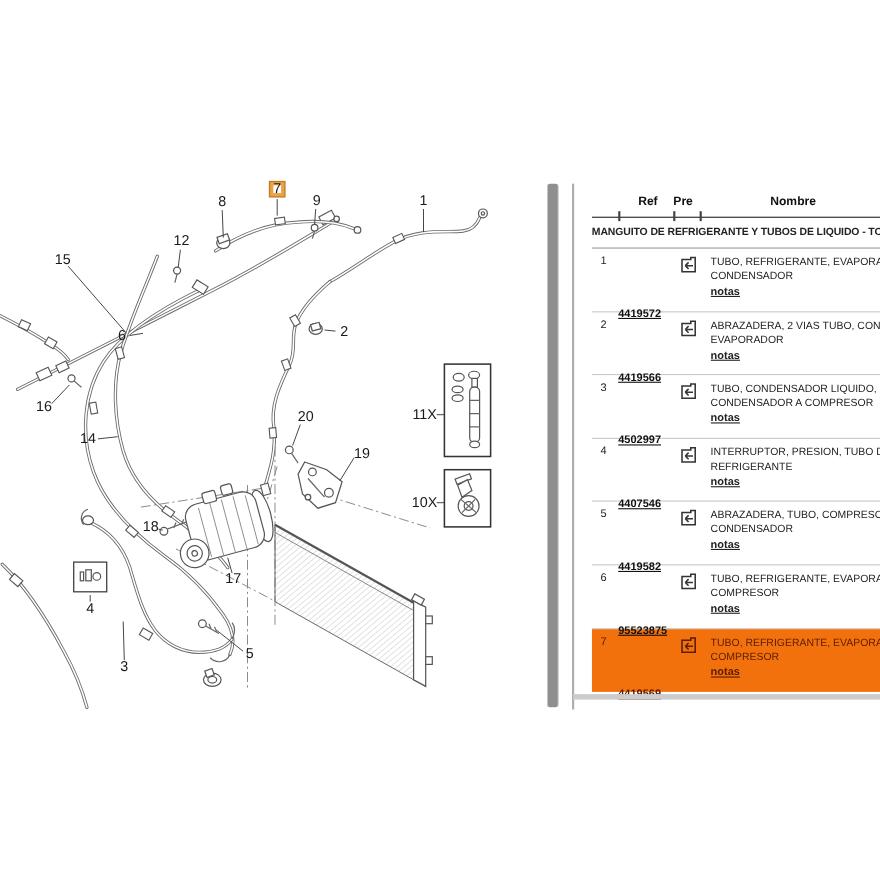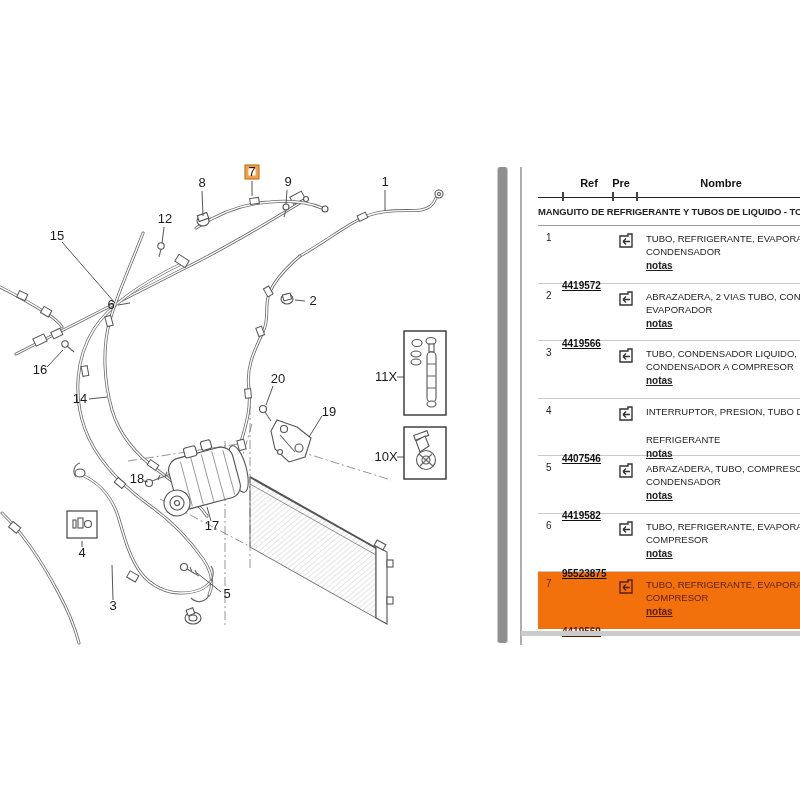--- a/index.html
+++ b/index.html
@@ -329,20 +329,21 @@
     </span>
     <span class="rname">
       <span class="nline" style="display:block;">ABRAZADERA, 2 VIAS TUBO, CONDENSADOR</span>
       <span class="nline" style="display:block;">EVAPORADOR</span>
       <a class="nnotes">notas</a>
     </span>
   </div>
 
   <div class="row">
     <span class="rnum">3</span>
+    <a class="rpart">4502997</a>
     <span class="ricon">
       <svg class="preicon" viewBox="0 0 16 18">
           <path d="M2,4 h8 v-2 h4 v13 h-12 z" fill="none" stroke="currentColor" stroke-width="1.4"></path>
           <path d="M12,9.5 H5 M5,9.5 L8,6.5 M5,9.5 L8,12.5" fill="none" stroke="currentColor" stroke-width="1.4"></path>
         </svg>
     </span>
     <span class="rname">
       <span class="nline" style="display:block;">TUBO, CONDENSADOR LIQUIDO,</span>
       <span class="nline" style="display:block;">CONDENSADOR A COMPRESOR</span>
       <a class="nnotes">notas</a>
@@ -353,21 +354,21 @@
     <span class="rnum">4</span>
     <a class="rpart">4407546</a>
     <span class="ricon">
       <svg class="preicon" viewBox="0 0 16 18">
           <path d="M2,4 h8 v-2 h4 v13 h-12 z" fill="none" stroke="currentColor" stroke-width="1.4"></path>
           <path d="M12,9.5 H5 M5,9.5 L8,6.5 M5,9.5 L8,12.5" fill="none" stroke="currentColor" stroke-width="1.4"></path>
         </svg>
     </span>
     <span class="rname">
       <span class="nline" style="display:block;">INTERRUPTOR, PRESION, TUBO DE</span>
-      <span class="nline" style="display:block;margin-top:15px;">REFRIGERANTE</span>
+      <span class="nline" style="display:block;">REFRIGERANTE</span>
       <a class="nnotes">notas</a>
     </span>
   </div>
 
   <div class="row">
     <span class="rnum">5</span>
     <a class="rpart">4419582</a>
     <span class="ricon">
       <svg class="preicon" viewBox="0 0 16 18">
           <path d="M2,4 h8 v-2 h4 v13 h-12 z" fill="none" stroke="currentColor" stroke-width="1.4"></path>

